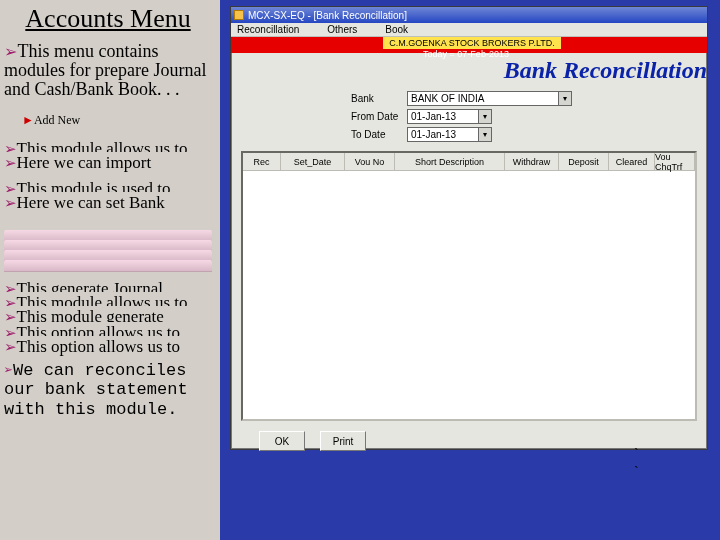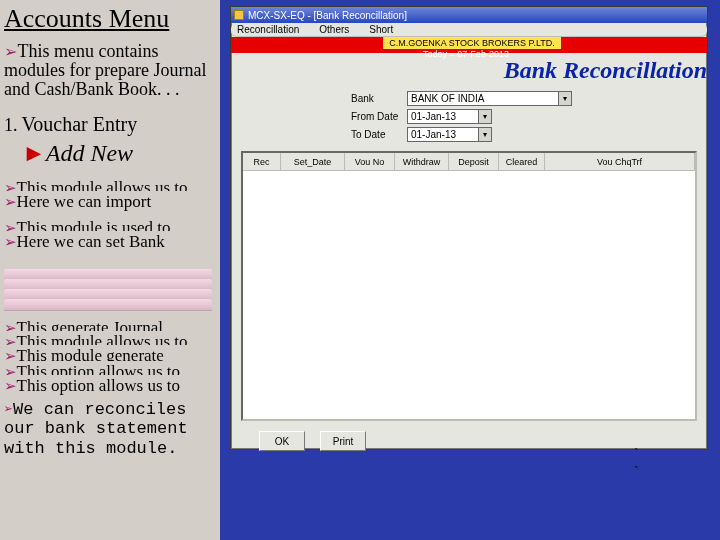--- a/index.html
+++ b/index.html
@@ -1,25 +1,25 @@
 <!DOCTYPE html>
 <html><head>
 <meta charset="utf-8">
 <style>
   * { margin:0; padding:0; box-sizing:border-box; }
   body { width:720px; height:540px; overflow:hidden; font-family:"Times New Roman",serif; background:#fff; }
 
   .panel-left { position:absolute; left:0; top:0; width:220px; height:540px;
     background:#d3cfc8; padding:4px 8px 4px 4px; }
-  .title { font-size:26px; text-decoration:underline; margin-bottom:8px; color:#000; }
+  .title { font-size:26px; text-decoration:underline; margin-bottom:8px; color:#000;text-align:center; }
   .bullet-chev { color:#9e1c6b; font-size:16px; }
   .intro { font-size:18px; line-height:1.05; color:#000; margin-bottom:14px; }
   .listnum { font-size:18px; }
   .v-entry { font-size:20px; }
-  .sub1 { margin-left:18px; font-size:24px; margin-top:4px;font-style:italic; }
+  .sub1 { margin-left:18px; font-size:12px; margin-top:4px; }
   .tri { color:#c00; }
   .stack { margin-top:8px; }
   .strip { height:12px; margin-top:-2px; border-radius:2px 2px 0 0;
     background:linear-gradient(#f6d9e4,#d6b5c4); box-shadow:inset 0 -1px 0 rgba(0,0,0,.1); }
   .body-line { font-size:17px; line-height:1.15; color:#000; }
   .body-line .bullet-chev { font-size:15px; }
   .tailpara { margin-top:10px;font-family:Liberation Mono, monospace; }
 
   
   .over { position:relative; }
@@ -27,21 +27,21 @@
 
   .panel-right { position:absolute; left:220px; top:0; width:500px; height:540px;
     background:#2b3aa9; }
   .app-window { position:absolute; left:10px; top:6px; width:478px; height:444px;
     background:#e6e6e0; border:1px solid #3a3a3a; box-shadow:0 0 0 1px #777 inset; }
   .titlebar { height:16px; background:linear-gradient(#6f87d6,#2546c2);
     display:flex; align-items:center; padding:0 3px; gap:4px; color:#fff;
     font:10px Tahoma,Arial,sans-serif; }
   .tb-icon { width:10px;height:10px;background:#f6c24a;border:1px solid #b07b00; }
   .menubar { height:14px; background:#e6e6e0; font:10px Tahoma,Arial,sans-serif;
-    display:flex; gap:20px; padding:1px 6px; color:#000; border-bottom:1px solid #bfbfba;border-radius:6px; }
+    display:flex; gap:28px; padding:1px 6px; color:#000; border-bottom:1px solid #bfbfba; }
   .redbar { height:16px; background:#e60000; display:flex; align-items:center;
     font:9px Tahoma,Arial,sans-serif; color:#fff;flex-direction:column; }
   .redbar .yellow { background:#ffe34d; color:#000; padding:1px 6px; margin-left:6px; }
   .redbar .mid { flex:1; text-align:center; }
   .redbar .mid span { background:#ffe34d; color:#000; padding:1px 6px; }
   .redbar .right { margin-right:6px; }
   .bigtitle { text-align:right; font:italic bold 24px "Times New Roman",serif;
     color:#0a23a8; padding:4px 0 2px; }
 
   .form { font:10px Tahoma,Arial,sans-serif; color:#000; padding:2px 0 6px 120px; }
@@ -74,24 +74,20 @@
   .tickB { left:634px; top:464px; }
 </style>
 </head>
 <body>
 
 <div class="panel-left">
   <div class="title">Accounts Menu</div>
   <div class="intro">
     <span class="bullet-chev">➢</span><span>This menu contains modules for prepare Journal and Cash/Bank Book. . .</span>
   </div>
-  <div>
-    <span class="listnum">1.</span>
-    <span class="v-entry">Vouchar Entry</span>
-  </div>
   <div class="sub1">
     <span class="tri">►</span><span>Add New</span>
   </div>
 
   <div class="over" style="height:86px;margin-top:10px">
     <div class="line body-line" style="top:0"><span class="bullet-chev">➢</span><span>This module allows us to</span></div>
     <div class="line body-line" style="top:14px"><span class="bullet-chev">➢</span><span>Here we can import</span></div>
     <div class="line body-line" style="top:40px"><span class="bullet-chev">➢</span><span>This module is used to</span></div>
     <div class="line body-line" style="top:54px"><span class="bullet-chev">➢</span><span>Here we can set Bank</span></div>
   </div>
@@ -114,21 +110,21 @@
 
 <div class="panel-right">
   <div class="app-window">
     <div class="titlebar">
       <div class="tb-icon"></div>
       <div>MCX-SX-EQ - [Bank Reconcillation]</div>
     </div>
     <div class="menubar">
       <span>Reconcillation</span>
       <span>Others</span>
-      <span>Short</span>
+      <span>Book</span>
     </div>
     <div class="redbar">
       <span class="yellow">C.M.GOENKA STOCK BROKERS P.LTD.</span>
       <span class="right">Today = 07-Feb-2013</span>
     </div>
     <div class="bigtitle">Bank Reconcillation</div>
 
     <div class="form">
       <div class="form-row">
         <label>Bank</label>
@@ -151,20 +147,21 @@
           <div class="btn">▾</div>
         </div>
       </div>
     </div>
 
     <div class="grid-wrap">
       <div class="grid-head">
         <div class="c1">Rec</div>
         <div class="c2">Set_Date</div>
         <div class="c3">Vou No</div>
+        <div class="c4">Short Description</div>
         <div class="c5">Withdraw</div>
         <div class="c6">Deposit</div>
         <div class="c7">Cleared</div>
         <div class="c8">Vou ChqTrf</div>
       </div>
     </div>
 
     <div class="btnrow">
       <div class="winbtn">OK</div>
       <div class="winbtn">Print</div>

